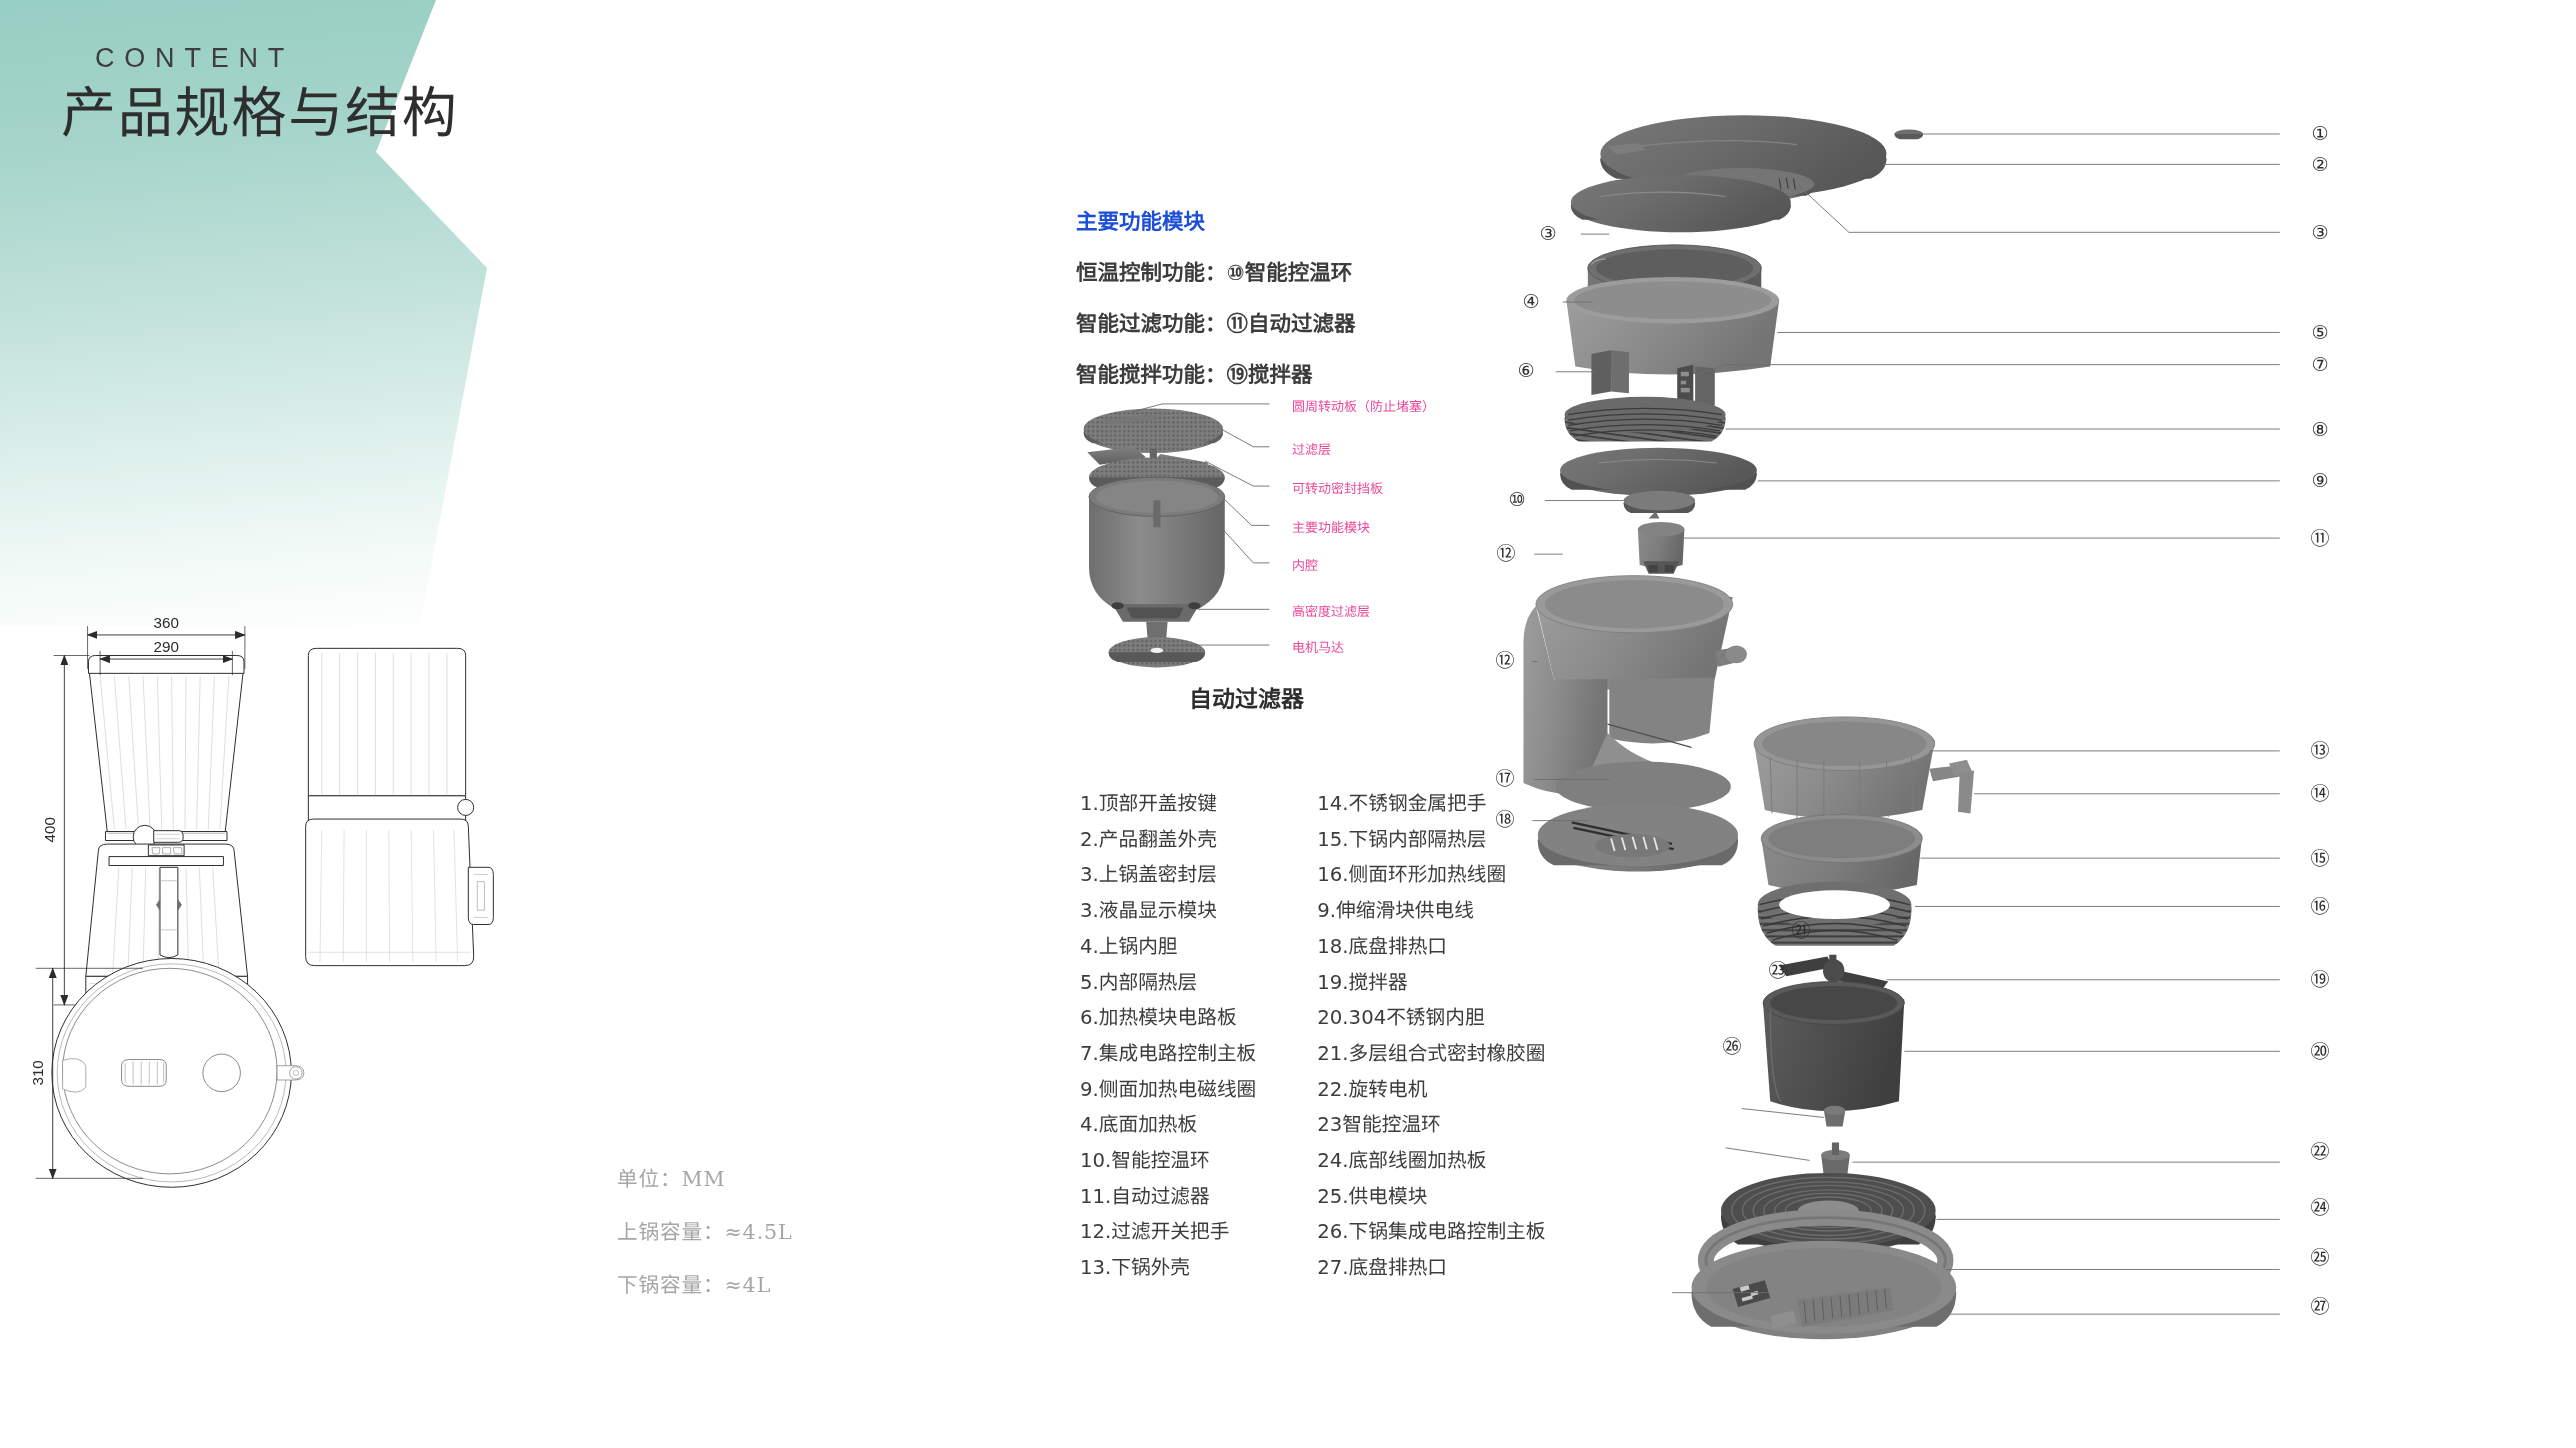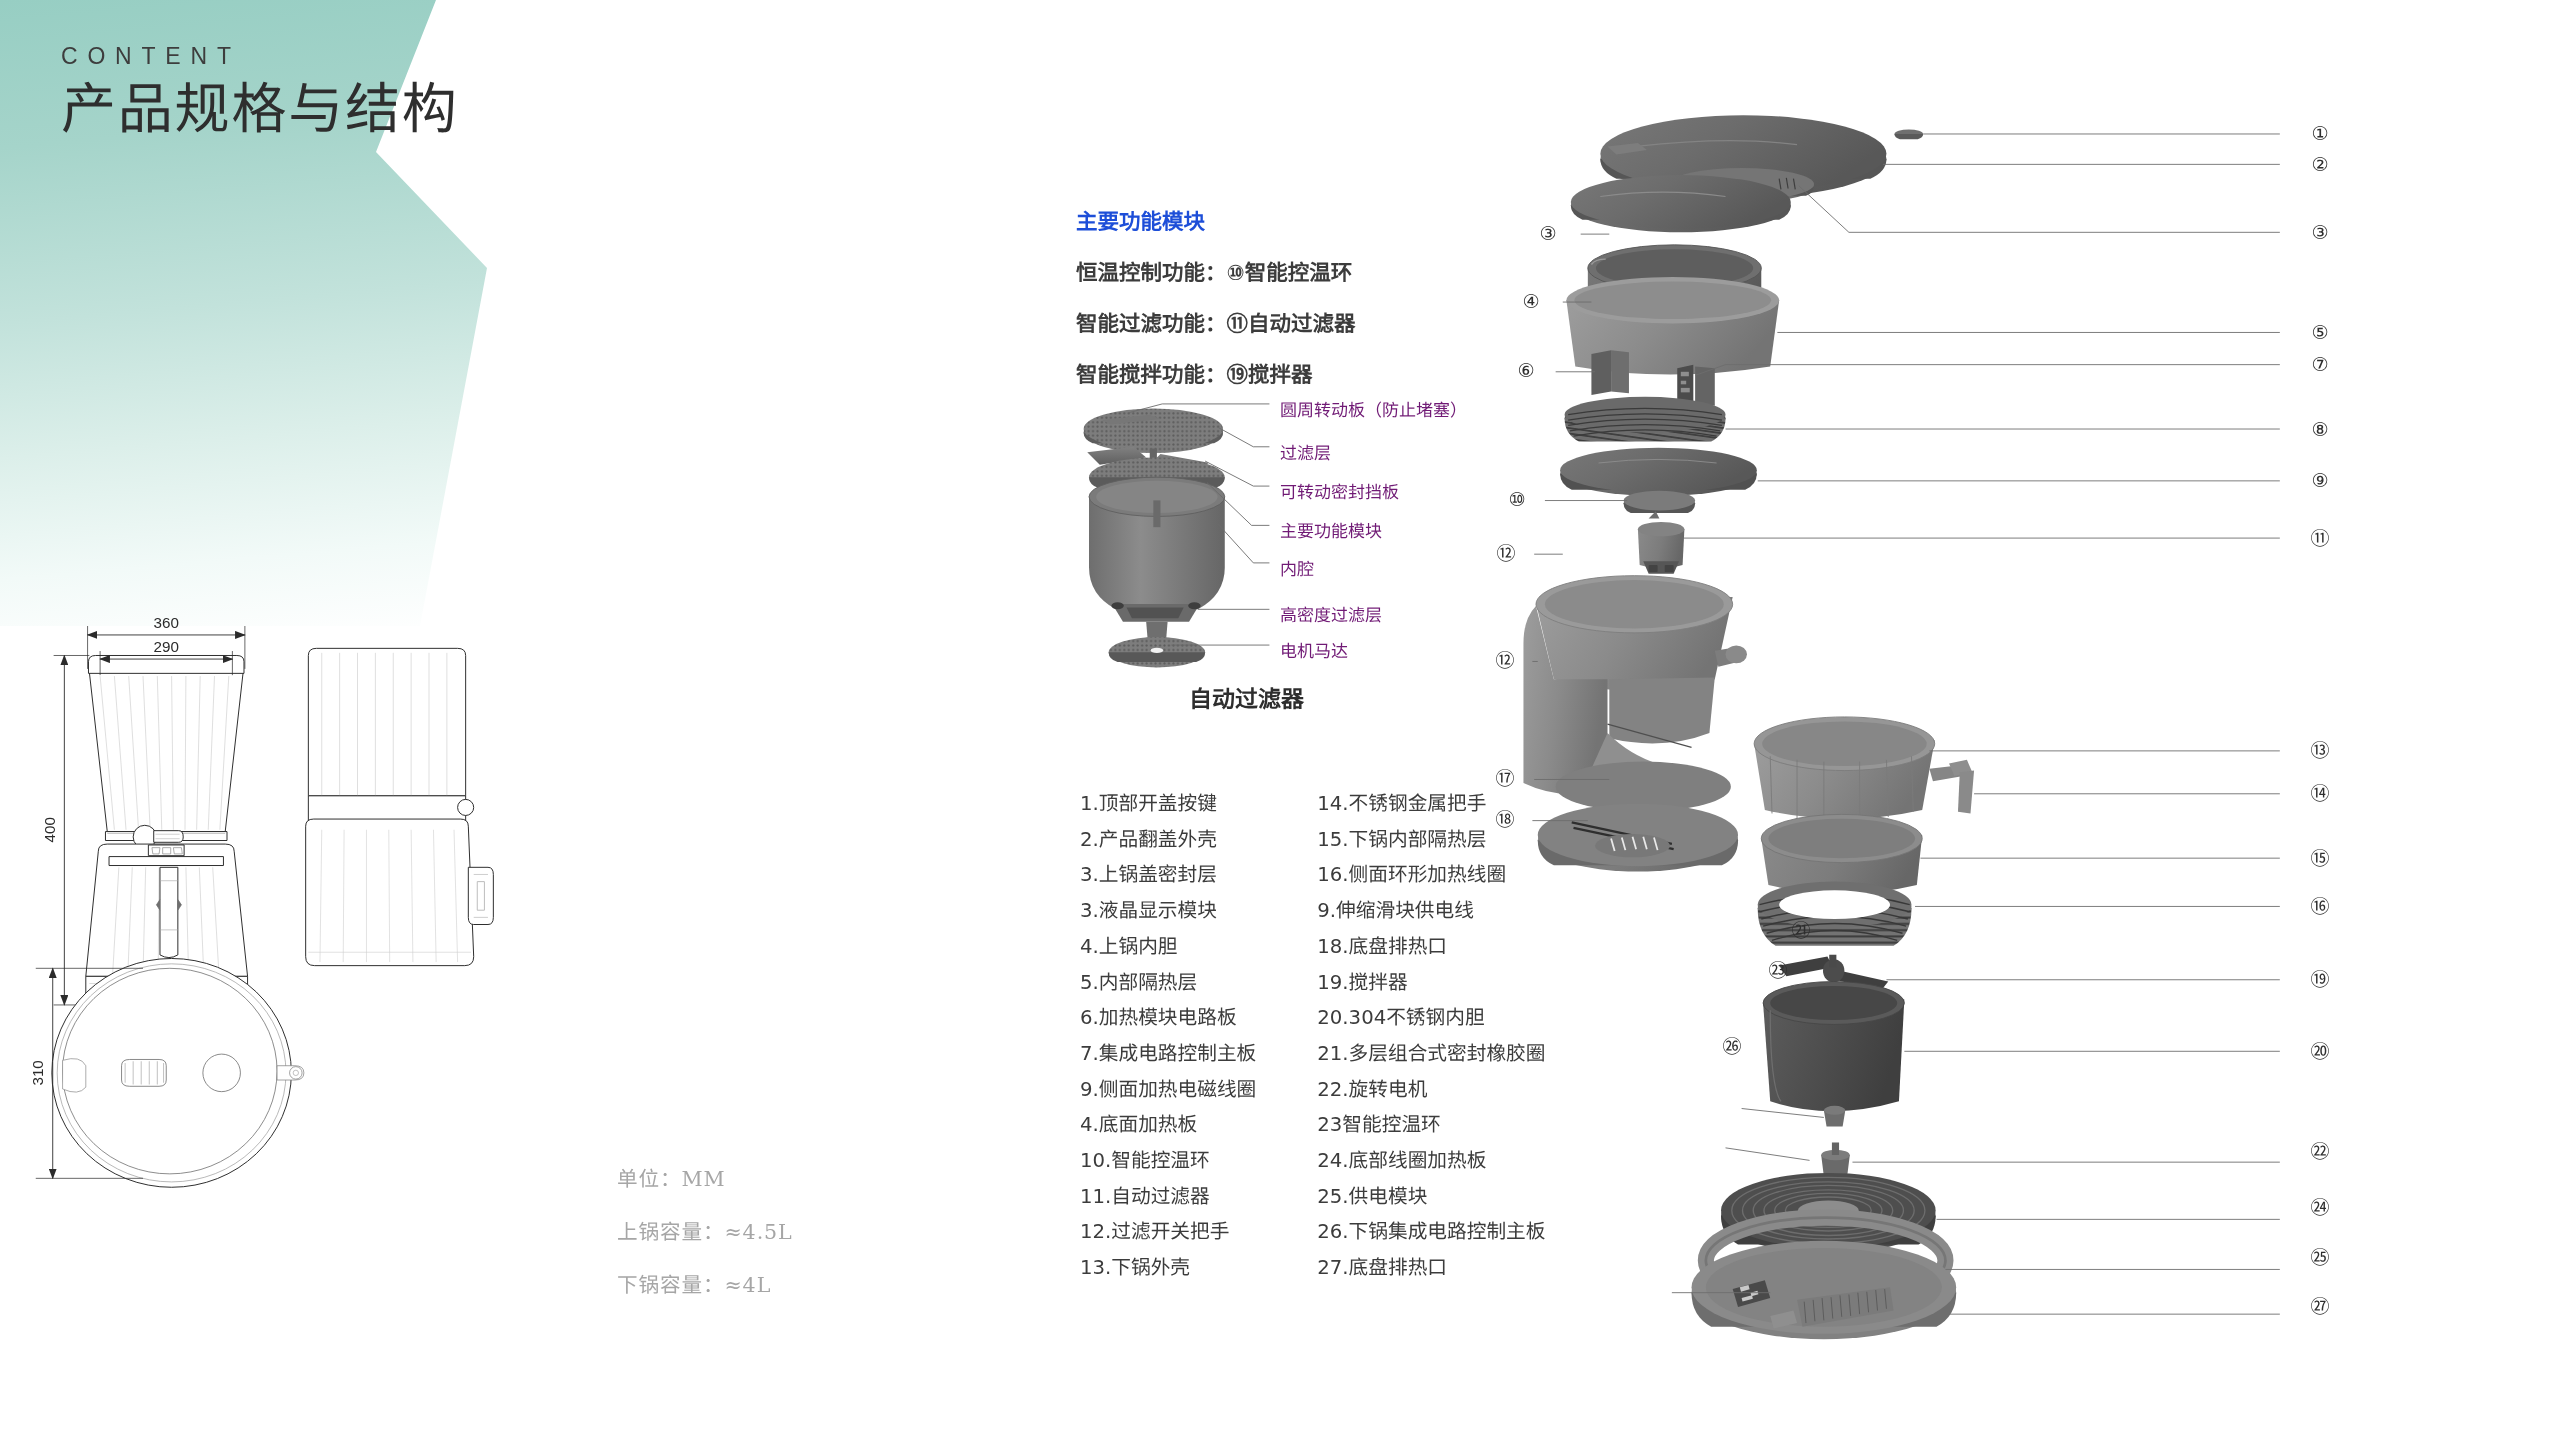--- a/index.html
+++ b/index.html
@@ -13,21 +13,21 @@
 
   
   #teal-bg{
     position:absolute;left:0;top:0;width:554px;height:626px;
     background:linear-gradient(175deg,#97cec3 0%,#a5d4ca 22%,#c2e2db 48%,#dcefea 68%,#f2faf8 86%,#ffffff 100%);
     -webkit-clip-path:polygon(0 0,436px 0,376px 152px,487px 268px,420px 626px,0 626px);
     clip-path:polygon(0 0,436px 0,376px 152px,487px 268px,420px 626px,0 626px);
   }
   #header{position:absolute;left:61px;top:43px;}
   #header .eyebrow{
-    font-size:23px;letter-spacing:9.8px;color:#3d3d3d;font-weight:400;
+    font-size:27px;letter-spacing:9.8px;color:#3d3d3d;font-weight:400;margin-left:34px;
   }
   #header .title{
     font-size:55px;font-weight:400;color:#2e2e2e;margin-top:10.7px;letter-spacing:1.8px;
     line-height:1.05;
   }
   .cjk{font-family:"DejaVu Sans","Liberation Sans",sans-serif;}
   .serif{font-family:"DejaVu Serif","Liberation Serif",serif;}
 
   
   #tech-drawings{position:absolute;left:0;top:572px;width:572px;height:823px;}
@@ -42,21 +42,21 @@
   
   #module-block{position:absolute;left:1076px;top:204px;}
   #module-block .mod-head{font-size:21.5px;color:#1d4ed8;margin-bottom:16px;font-weight:600;}
   #module-block .mod-row{font-size:21.5px;color:#3c3c3c;margin-bottom:16px;font-weight:600;margin-top:20px;}
 
   
   #filter-detail{position:absolute;left:1064px;top:384px;width:393px;height:331px;}
   #filter-caption{
     position:absolute;left:1189px;top:680px;font-size:23px;color:#2e2e2e;font-weight:600;
   }
-  .fl-label{position:absolute;font-size:17px;color:#701a75;white-space:nowrap;}
+  .fl-label{position:absolute;font-size:13px;color:#ec4899;white-space:nowrap;margin-left:12px;}
 
   
   #parts-list{position:absolute;left:1080px;top:794px;display:flex;gap:61px;}
   #parts-list ul{list-style:none;margin:0;padding:0;}
   #parts-list li{
     font-size:19.7px;color:#3c3c3c;line-height:1;margin-bottom:16px;white-space:nowrap;
   }
 
   
   #exploded{position:absolute;left:1502px;top:107px;width:1055px;height:1252px;}

